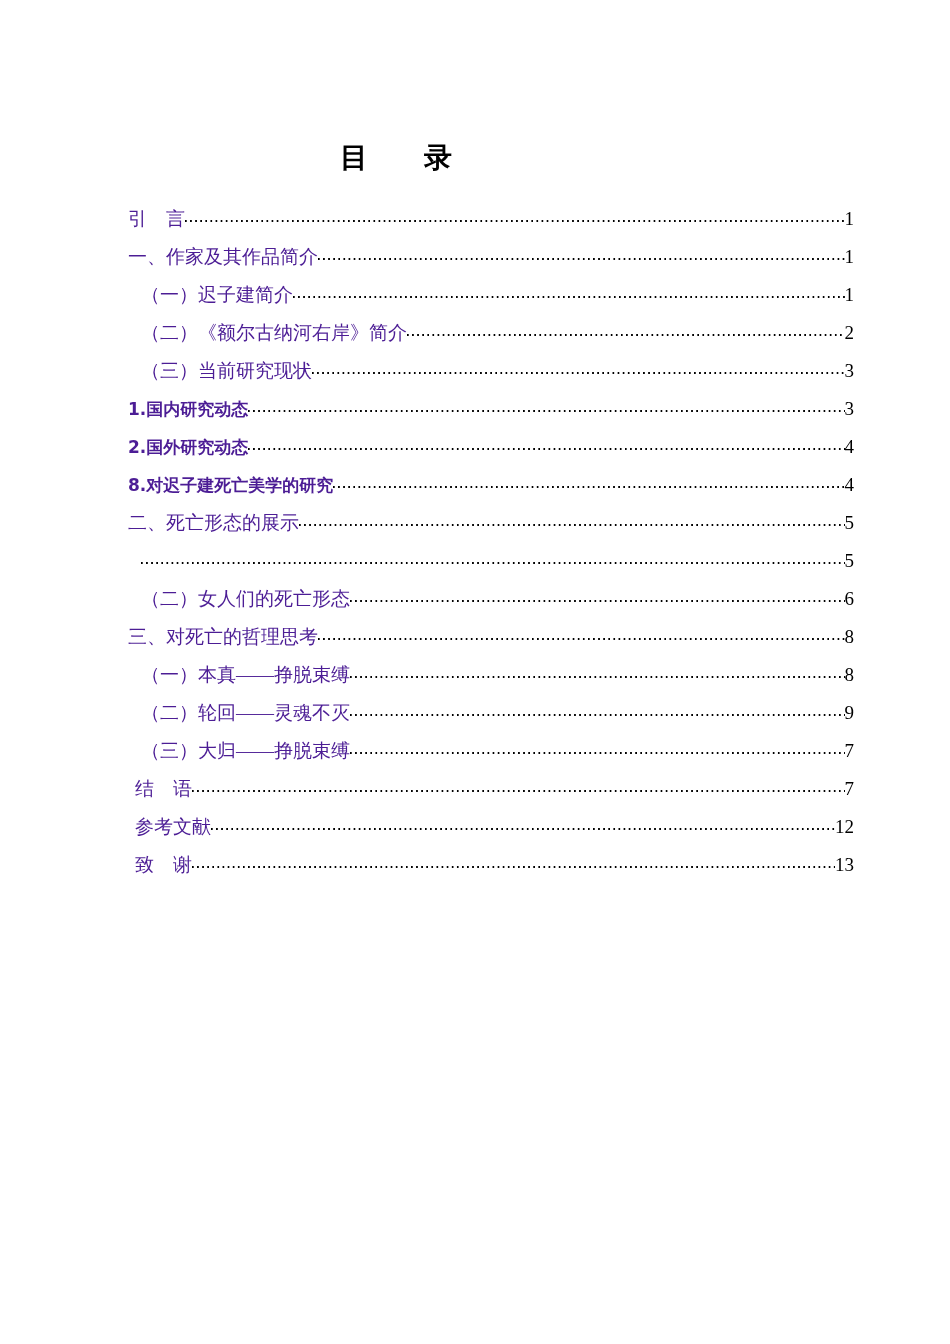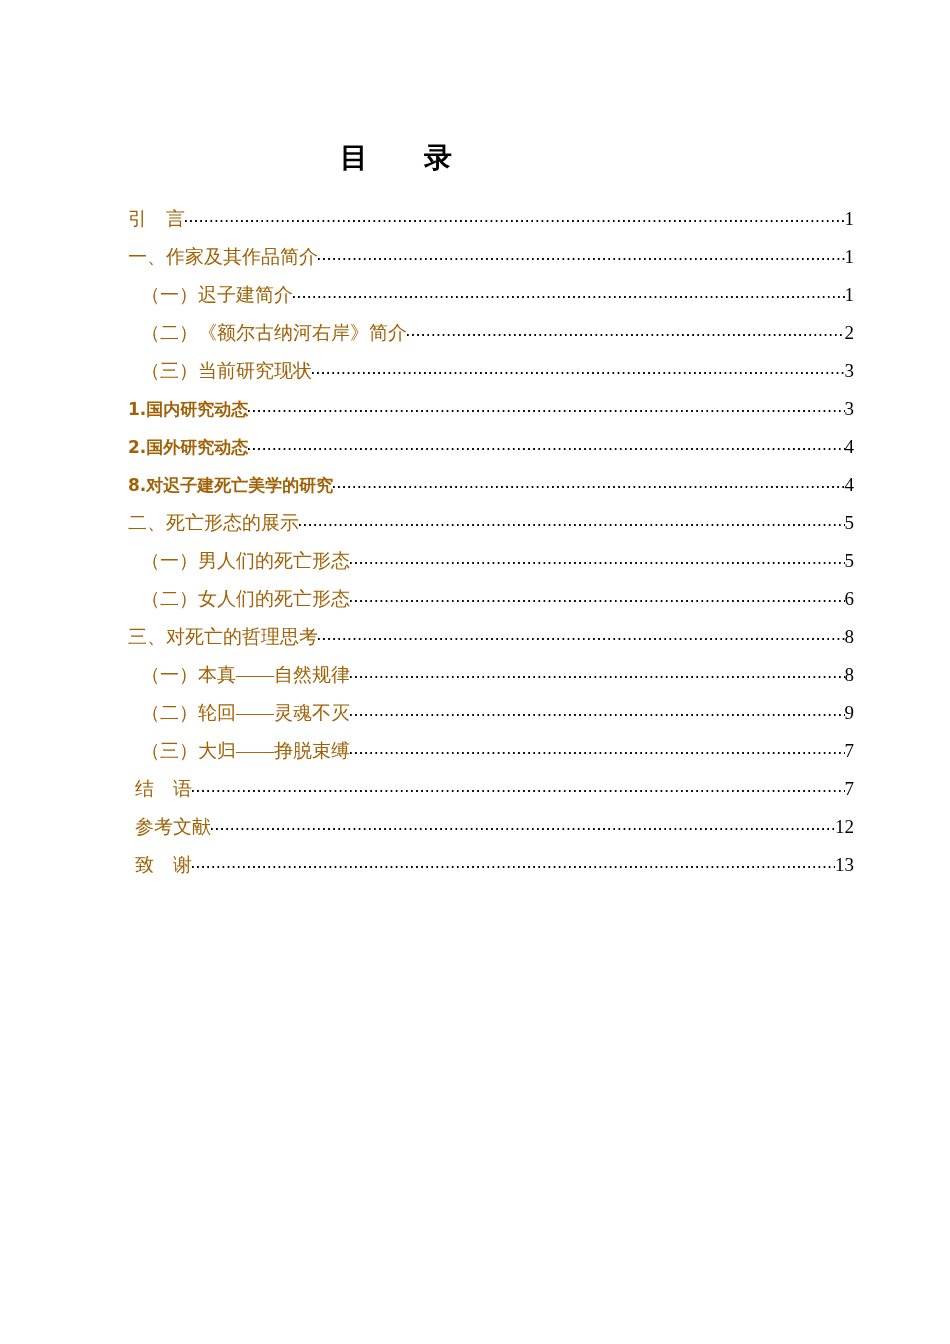--- a/index.html
+++ b/index.html
@@ -55,21 +55,21 @@
     align-items: baseline;
     height: 38px;
     font-size: 19px;
     line-height: 38px;
     white-space: pre;
   }
 
   .toc-label {
     flex: 0 0 auto;
     white-space: pre;
-    color: #a16207;
+    color: #4c1d95;
   }
 
   
   .toc-leader {
     flex: 1 1 auto;
     position: relative;
     height: 19px;
     margin: 0 0px;
     overflow: hidden;
   }
@@ -115,24 +115,24 @@
   <div id="toc-list">
       <div class="toc-entry lvl-top"><span class="toc-label">引　言</span><span class="toc-leader"></span><span class="toc-page">1</span></div>
       <div class="toc-entry lvl-top"><span class="toc-label">一、作家及其作品简介</span><span class="toc-leader"></span><span class="toc-page">1</span></div>
       <div class="toc-entry lvl-sub"><span class="toc-label">（一）迟子建简介</span><span class="toc-leader"></span><span class="toc-page">1</span></div>
       <div class="toc-entry lvl-sub"><span class="toc-label">（二）《额尔古纳河右岸》简介</span><span class="toc-leader"></span><span class="toc-page">2</span></div>
       <div class="toc-entry lvl-sub"><span class="toc-label">（三）当前研究现状</span><span class="toc-leader"></span><span class="toc-page">3</span></div>
       <div class="toc-entry lvl-top face-hei"><span class="toc-label">1.国内研究动态</span><span class="toc-leader"></span><span class="toc-page">3</span></div>
       <div class="toc-entry lvl-top face-hei"><span class="toc-label">2.国外研究动态</span><span class="toc-leader"></span><span class="toc-page">4</span></div>
       <div class="toc-entry lvl-top face-hei"><span class="toc-label">8.对迟子建死亡美学的研究</span><span class="toc-leader"></span><span class="toc-page">4</span></div>
       <div class="toc-entry lvl-top"><span class="toc-label">二、死亡形态的展示</span><span class="toc-leader"></span><span class="toc-page">5</span></div>
-      <div class="toc-entry lvl-sub"><span class="toc-label">（一）男人们的死亡形态</span><span class="toc-leader"></span><span class="toc-page">5</span></div>
+      <div class="toc-entry lvl-sub"><span class="toc-leader"></span><span class="toc-page">5</span></div>
       <div class="toc-entry lvl-sub"><span class="toc-label">（二）女人们的死亡形态</span><span class="toc-leader"></span><span class="toc-page">6</span></div>
       <div class="toc-entry lvl-top"><span class="toc-label">三、对死亡的哲理思考</span><span class="toc-leader"></span><span class="toc-page">8</span></div>
-      <div class="toc-entry lvl-sub"><span class="toc-label">（一）本真——自然规律</span><span class="toc-leader"></span><span class="toc-page">8</span></div>
+      <div class="toc-entry lvl-sub"><span class="toc-label">（一）本真——挣脱束缚</span><span class="toc-leader"></span><span class="toc-page">8</span></div>
       <div class="toc-entry lvl-sub"><span class="toc-label">（二）轮回——灵魂不灭</span><span class="toc-leader"></span><span class="toc-page">9</span></div>
       <div class="toc-entry lvl-sub"><span class="toc-label">（三）大归——挣脱束缚</span><span class="toc-leader"></span><span class="toc-page">7</span></div>
       <div class="toc-entry lvl-back"><span class="toc-label">结　语</span><span class="toc-leader"></span><span class="toc-page">7</span></div>
       <div class="toc-entry lvl-back"><span class="toc-label">参考文献</span><span class="toc-leader"></span><span class="toc-page">12</span></div>
       <div class="toc-entry lvl-back"><span class="toc-label">致　谢</span><span class="toc-leader"></span><span class="toc-page">13</span></div>
     </div>
 
 </div>
 
 </body></html>

